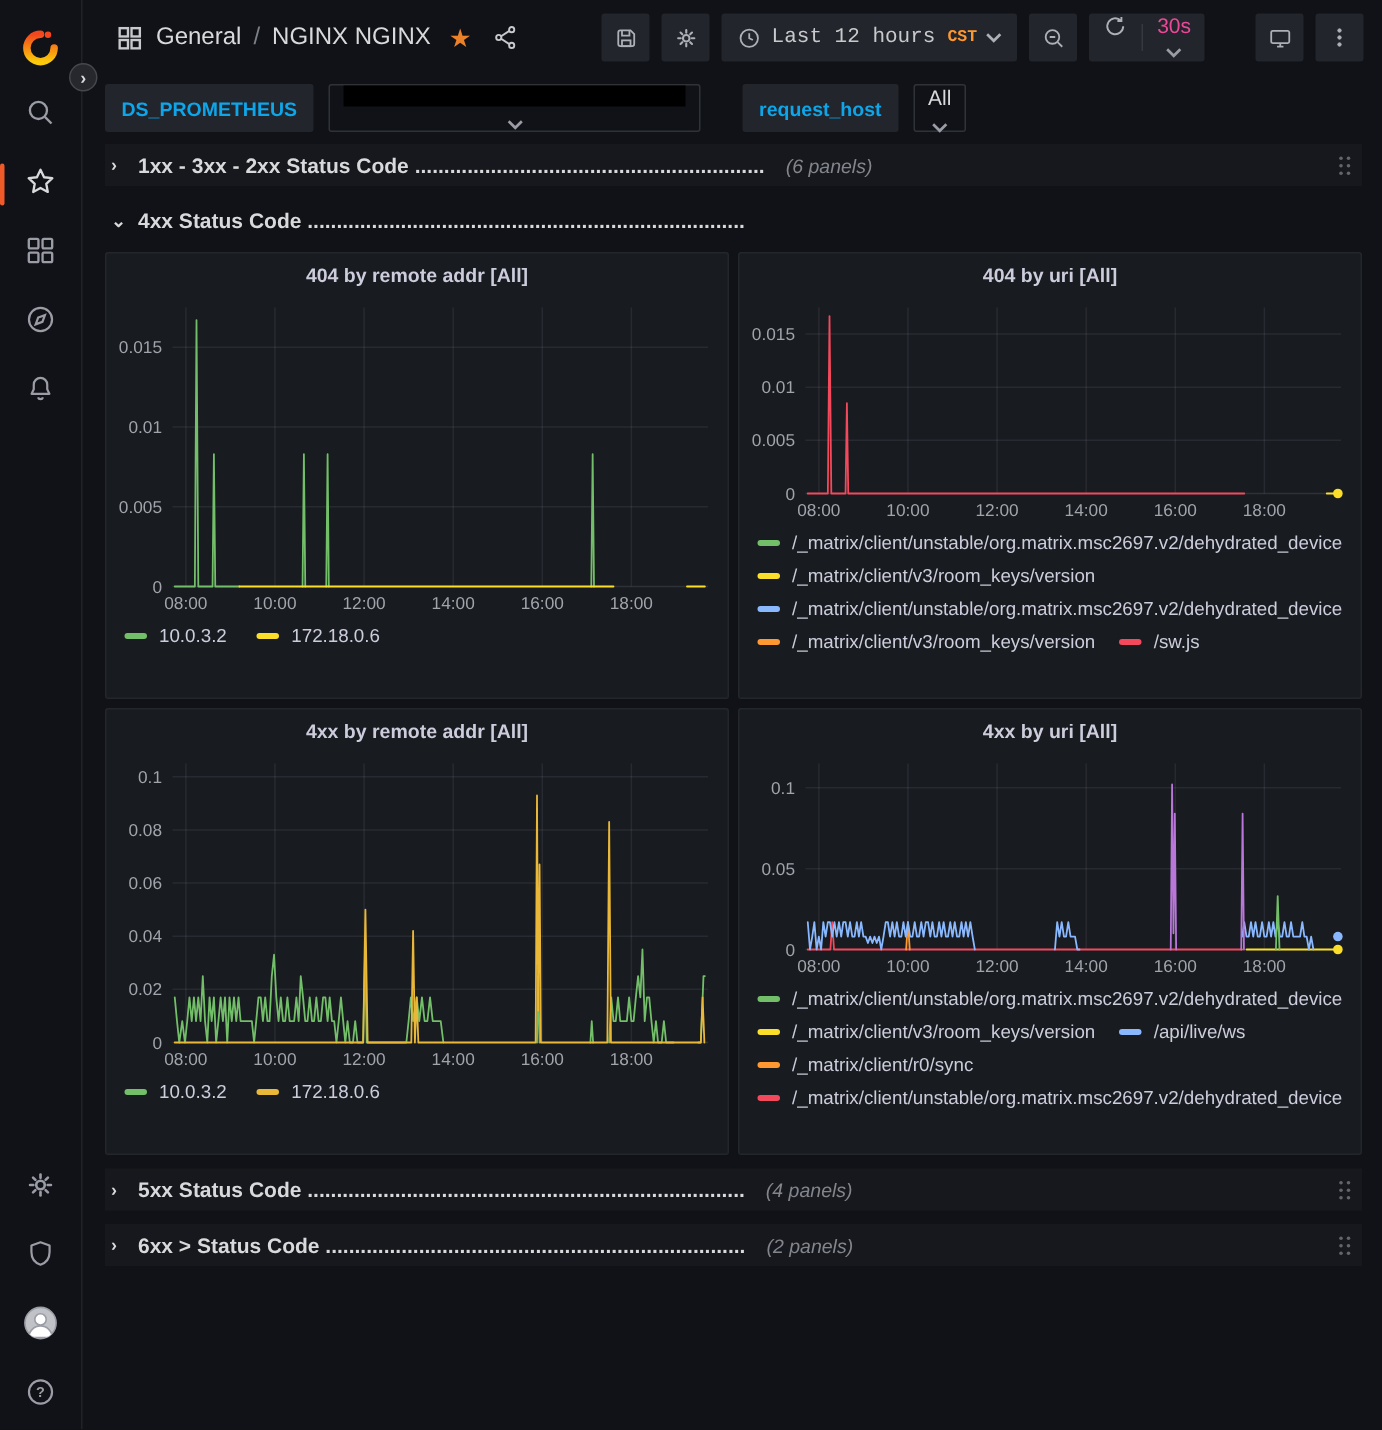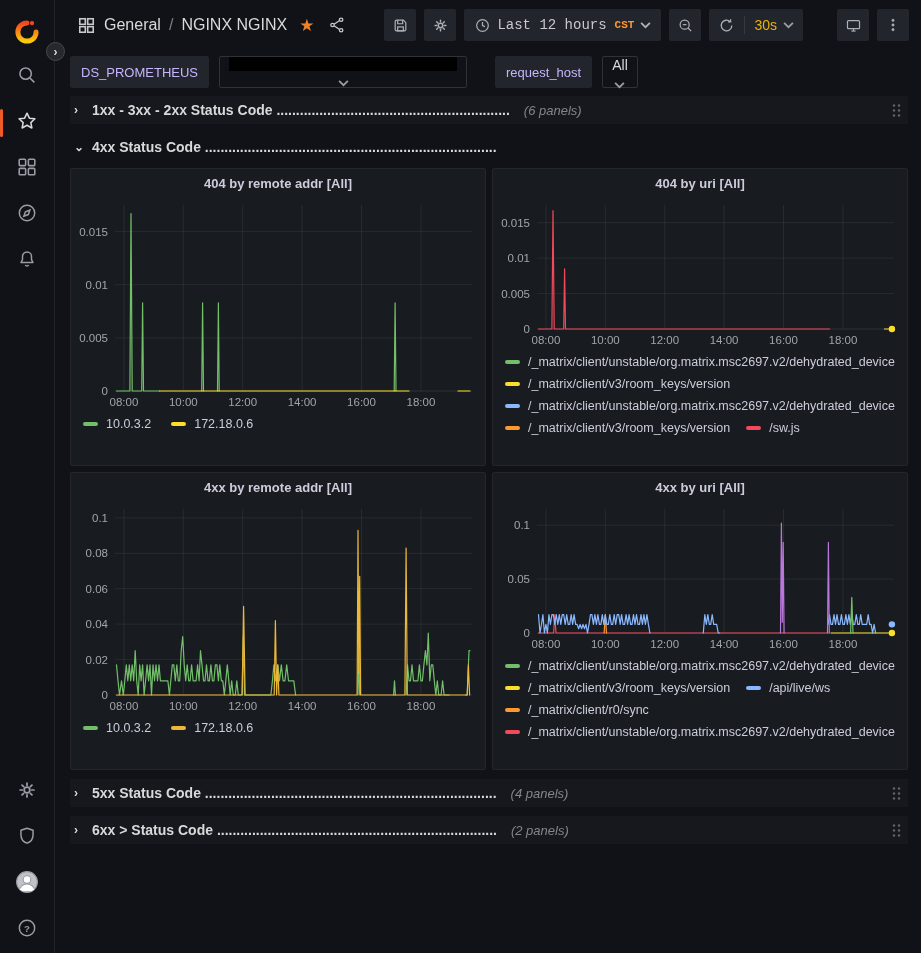--- a/index.html
+++ b/index.html
@@ -31,28 +31,28 @@
   .crumb-star { font-size:17px; color:#ed8128; margin-left:4px; cursor:pointer; line-height:1;}
   .tb-right { margin-left:auto; display:flex; align-items:center; gap:8px; }
   .tb-btn { height:32px; min-width:32px; background:#22252b; border:none; border-radius:2px;
     display:flex; align-items:center; justify-content:center; gap:6px; padding:0 7px;
     color:#c7c9cc; cursor:pointer; font-size:14px;font-family:Liberation Mono, monospace; }
   .tb-btn svg { stroke:#aeb0b8; }
   .tb-time { padding:0 10px; }
   .tb-time .tz { color:#ff9830; font-size:11px; font-weight:bold; margin-left:2px; }
   .tb-group { display:flex; align-items:center; background:#22252b; border-radius:2px; height:32px; }
   .tb-group .part { display:flex; align-items:center; gap:6px; padding:0 9px; height:100%; cursor:pointer;
-    color:#eab308; font-size:14px;}
+    color:#ec4899; font-size:14px;flex-direction:column;}
   .tb-group .divider { width:1px; height:18px; background:#35383f; }
   .gap-lg { width:18px; }
 
   
   .varbar { height:44px; display:flex; align-items:center; gap:10px; padding:0 12px 0 15px; }
   .var-label { height:32px; display:flex; align-items:center; background:#22252b; border-radius:2px;
-    color:#c4b5fd; font-size:13px; font-weight:normal; padding:0 11px; }
+    color:#0ea5e9; font-size:13px; font-weight:bold; padding:0 11px; }
   .var-select { height:32px; display:flex; align-items:center; background:#111217;
     border:1px solid #2f3237; border-radius:2px; padding:0 9px; gap:8px; cursor:pointer;flex-direction:column; }
   .redacted { width:228px; height:24px; background:#000; }
   .var-select .val { color:#d8d9da; font-size:14px; }
   .chev { stroke:#9b9da6; }
 
   
   .dash { flex:1; padding:2px 13px 0 15px; overflow:hidden; }
   .row-header { height:28px; display:flex; align-items:center; gap:8px; cursor:pointer;
     margin-bottom:9px; padding:0 4px; }

